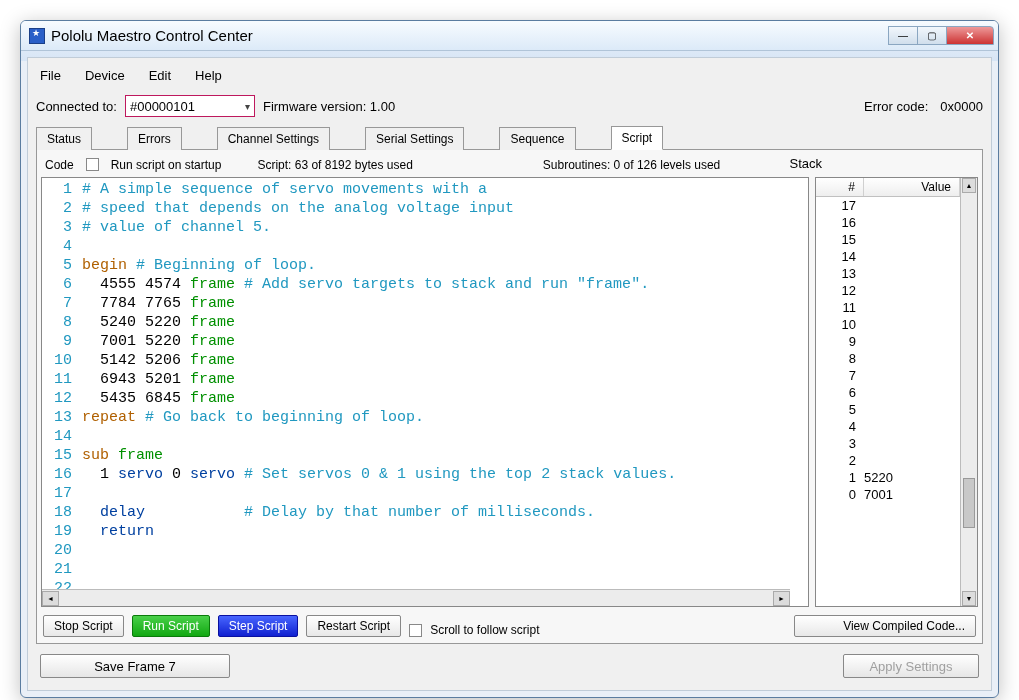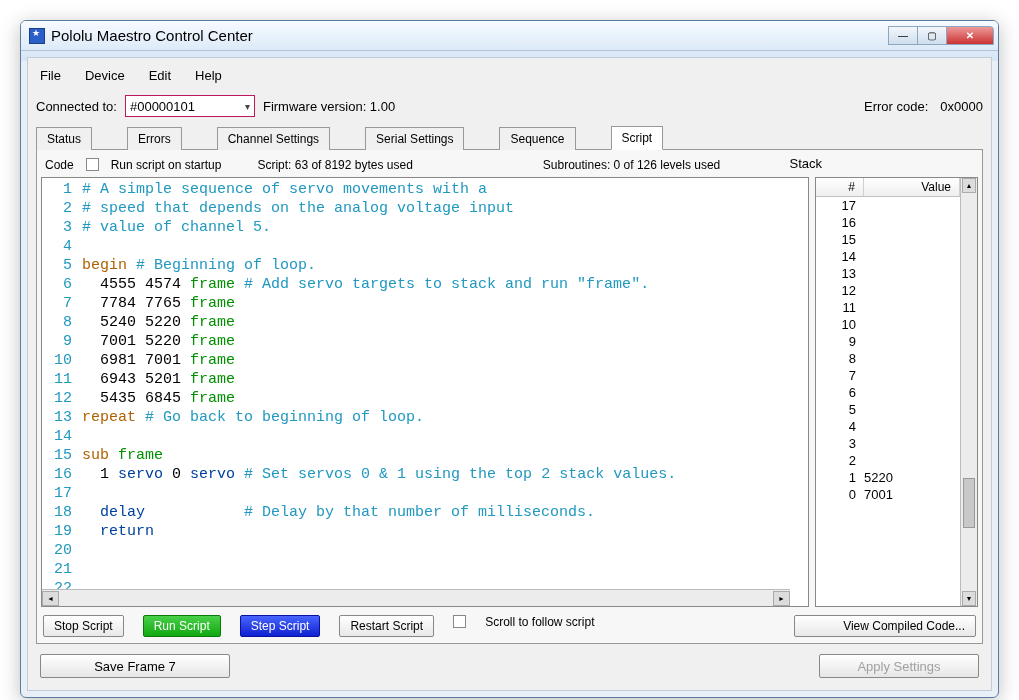--- a/index.html
+++ b/index.html
@@ -141,21 +141,21 @@
     font-size: 12px;
   }
   .sh-n { width: 48px; }
   .sh-v { flex: 1; }
   .stack-row { display: flex; font-size: 13px; }
   .sr-n { width: 48px; text-align: right; padding: 1px 8px 1px 0; }
   .sr-v { flex: 1; text-align: left; padding: 1px 8px 1px 0; }
   .stack-vscroll { width: 17px; background: #ececec; border-left:1px solid #bbb; position:relative;}
   .stack-vscroll .thumb { position:absolute; top:300px; left:2px; width:12px; height:50px; background:#c8c8c8; border:1px solid #999;}
   .stack-vscroll .arr { position:absolute; left:1px; width:14px; height:15px; background:#dcdcdc; border:1px solid #aaa; font-size:7px; display:flex;align-items:center;justify-content:center;}
-  .btn-row { display: flex; align-items: flex-start; gap: 19px; padding: 8px 2px 2px 2px; }
+  .btn-row { display: flex; align-items: flex-end; gap: 8px; padding: 8px 2px 2px 2px; }
   .btn {
     height: 22px; padding: 0 10px;
     border: 1px solid #888; background: linear-gradient(#fff,#e8e8e8);
     font-size: 12px; display: flex; align-items: center;
     border-radius: 2px;
   }
   .btn.green { background: linear-gradient(#49d049,#12a812); color:#fff; border-color:#0a7a0a;}
   .btn.blue { background: linear-gradient(#4866ff,#1020d0); color:#fff; border-color:#0a10a0;}
   .btn-row .chk { width:13px; height:13px; border:1px solid #888; background:#fff; }
   .bot-row { display:flex; padding:10px 4px 2px 4px; gap:0;justify-content:center;}
@@ -226,21 +226,21 @@
           <div class="code-scroll" id="code-scroll">
               <div class="code-line"><span class="ln">1</span><span><span class="tk-comment"># A simple sequence of servo movements with a</span></span></div>
               <div class="code-line"><span class="ln">2</span><span><span class="tk-comment"># speed that depends on the analog voltage input</span></span></div>
               <div class="code-line"><span class="ln">3</span><span><span class="tk-comment"># value of channel 5.</span></span></div>
               <div class="code-line"><span class="ln">4</span><span></span></div>
               <div class="code-line"><span class="ln">5</span><span><span class="tk-kw">begin</span><span class="tk-plain"> </span><span class="tk-comment"># Beginning of loop.</span></span></div>
               <div class="code-line"><span class="ln">6</span><span><span class="tk-plain">  4555 4574 </span><span class="tk-kw2">frame</span><span class="tk-plain"> </span><span class="tk-comment"># Add servo targets to stack and run "frame".</span></span></div>
               <div class="code-line"><span class="ln">7</span><span><span class="tk-plain">  7784 7765 </span><span class="tk-kw2">frame</span></span></div>
               <div class="code-line"><span class="ln">8</span><span><span class="tk-plain">  5240 5220 </span><span class="tk-kw2">frame</span></span></div>
               <div class="code-line"><span class="ln">9</span><span><span class="tk-plain">  7001 5220 </span><span class="tk-kw2">frame</span></span></div>
-              <div class="code-line"><span class="ln">10</span><span><span class="tk-plain">  6981 7001 </span><span class="tk-kw2">frame</span></span></div>
+              <div class="code-line"><span class="ln">10</span><span><span class="tk-plain">  5142 5206 </span><span class="tk-kw2">frame</span></span></div>
               <div class="code-line"><span class="ln">11</span><span><span class="tk-plain">  6943 5201 </span><span class="tk-kw2">frame</span></span></div>
               <div class="code-line"><span class="ln">12</span><span><span class="tk-plain">  5435 6845 </span><span class="tk-kw2">frame</span></span></div>
               <div class="code-line"><span class="ln">13</span><span><span class="tk-kw">repeat</span><span class="tk-plain"> </span><span class="tk-comment"># Go back to beginning of loop.</span></span></div>
               <div class="code-line"><span class="ln">14</span><span></span></div>
               <div class="code-line"><span class="ln">15</span><span><span class="tk-kw">sub</span><span class="tk-plain"> </span><span class="tk-kw2">frame</span></span></div>
               <div class="code-line"><span class="ln">16</span><span><span class="tk-plain">  1 </span><span class="tk-kw3">servo</span><span class="tk-plain"> 0 </span><span class="tk-kw3">servo</span><span class="tk-plain"> </span><span class="tk-comment"># Set servos 0 &amp; 1 using the top 2 stack values.</span></span></div>
               <div class="code-line"><span class="ln">17</span></div>
               <div class="code-line"><span class="ln">18</span><span><span class="tk-plain">  </span><span class="tk-kw3">delay</span><span class="tk-plain">           </span><span class="tk-comment"># Delay by that number of milliseconds.</span></span></div>
               <div class="code-line"><span class="ln">19</span><span><span class="tk-plain">  </span><span class="tk-kw3">return</span></span></div>
               <div class="code-line"><span class="ln">20</span><span></span></div>
@@ -352,16 +352,16 @@
         <div class="btn blue">Step Script</div>
         <div class="btn">Restart Script</div>
         <span class="chk"></span>
         <span>Scroll to follow script</span>
         <div class="btn" style="margin-left:auto;padding-left:48px;">View Compiled Code...</div>
       </div>
     </div>
 
     <div class="bot-row">
       <div class="wide-btn" style="width:190px;">Save Frame 7</div>
-      <div class="wide-btn dis" style="width:160px; margin-left:auto;">Apply Settings</div>
+      <div class="wide-btn dis" style="width:136px; margin-left:auto;">Apply Settings</div>
     </div>
   </div>
 </div>
 
 </body></html>

